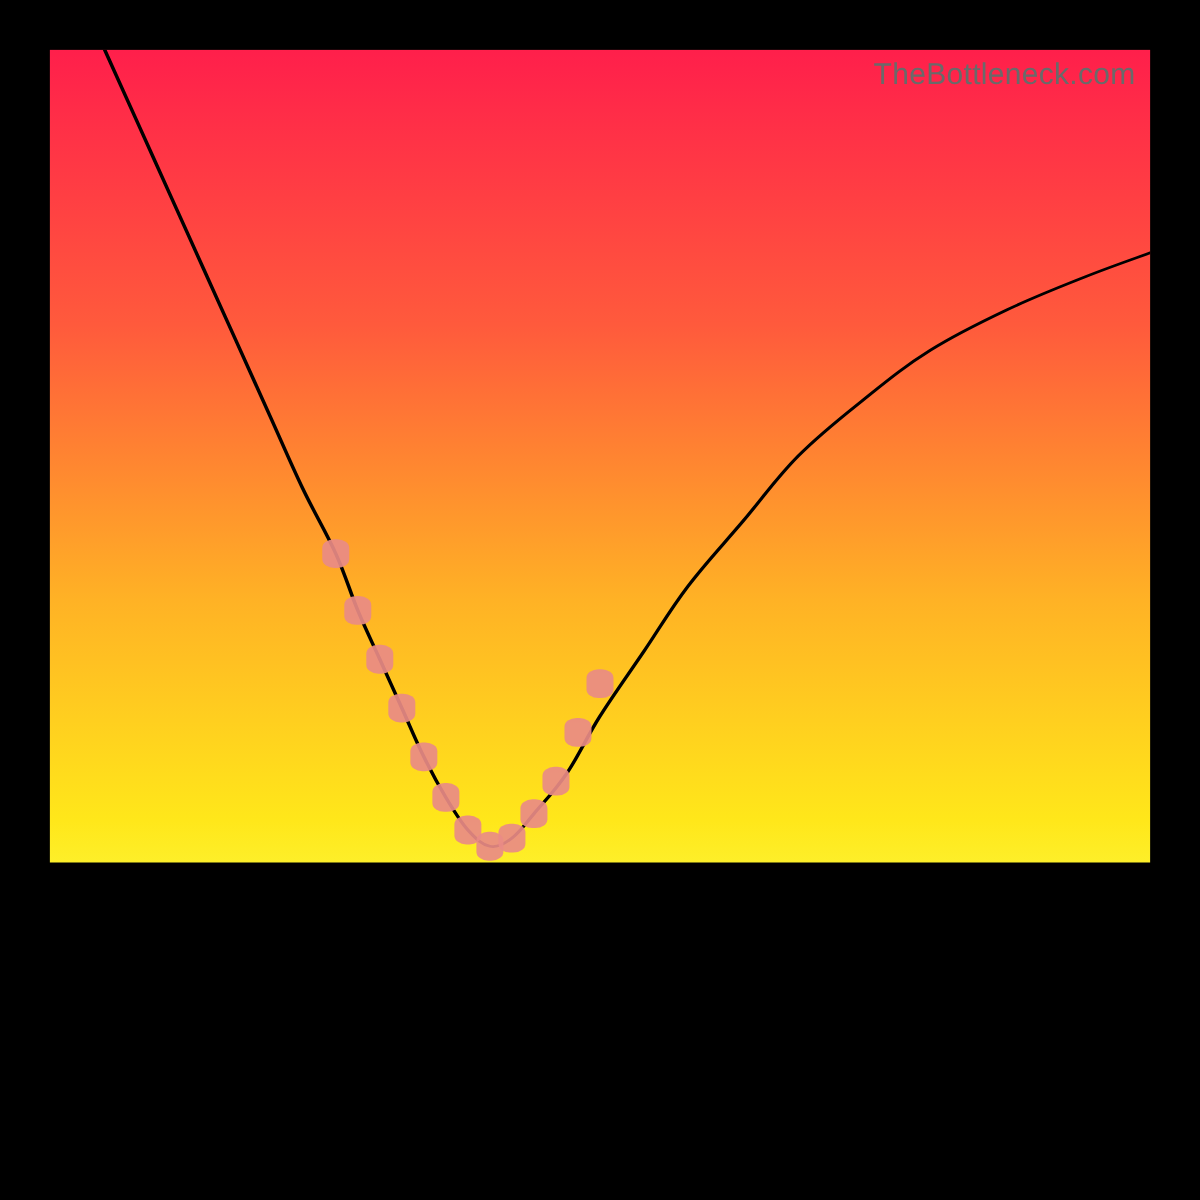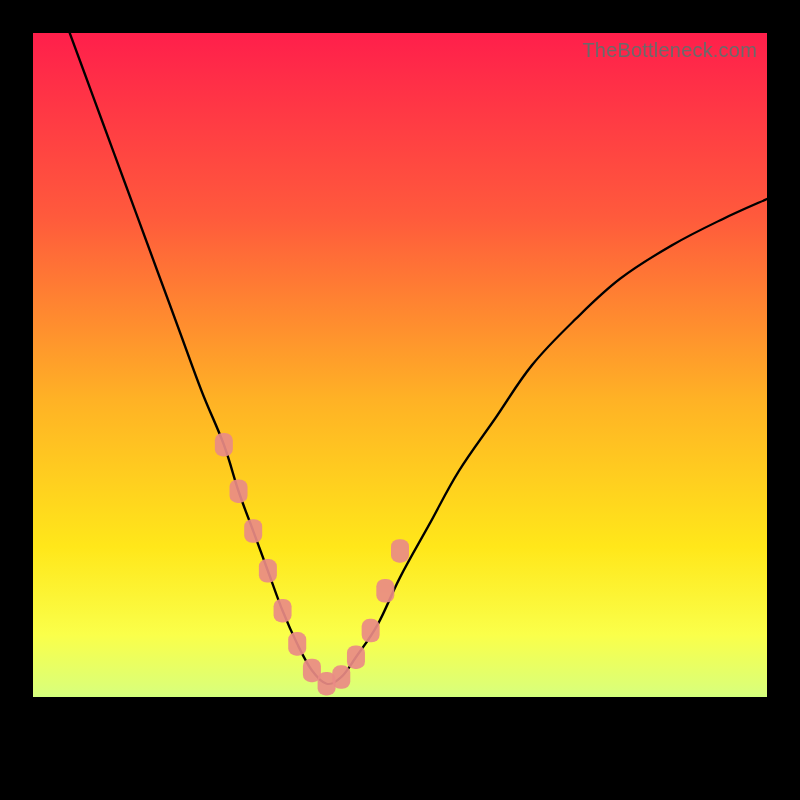--- a/index.html
+++ b/index.html
@@ -15,21 +15,21 @@
     width: 800px;
     height: 800px;
     background: #000;
     position: relative;
   }
   .plot-area {
     position: absolute;
     left: 33px;
     top: 33px;
     width: 734px;
-    height: 664px;
+    height: 542px;
     overflow: hidden;
   }
   .gradient {
     position: absolute;
     inset: 0;
   }
   .watermark {
     position: absolute;
     top: 6px;
     right: 10px;

